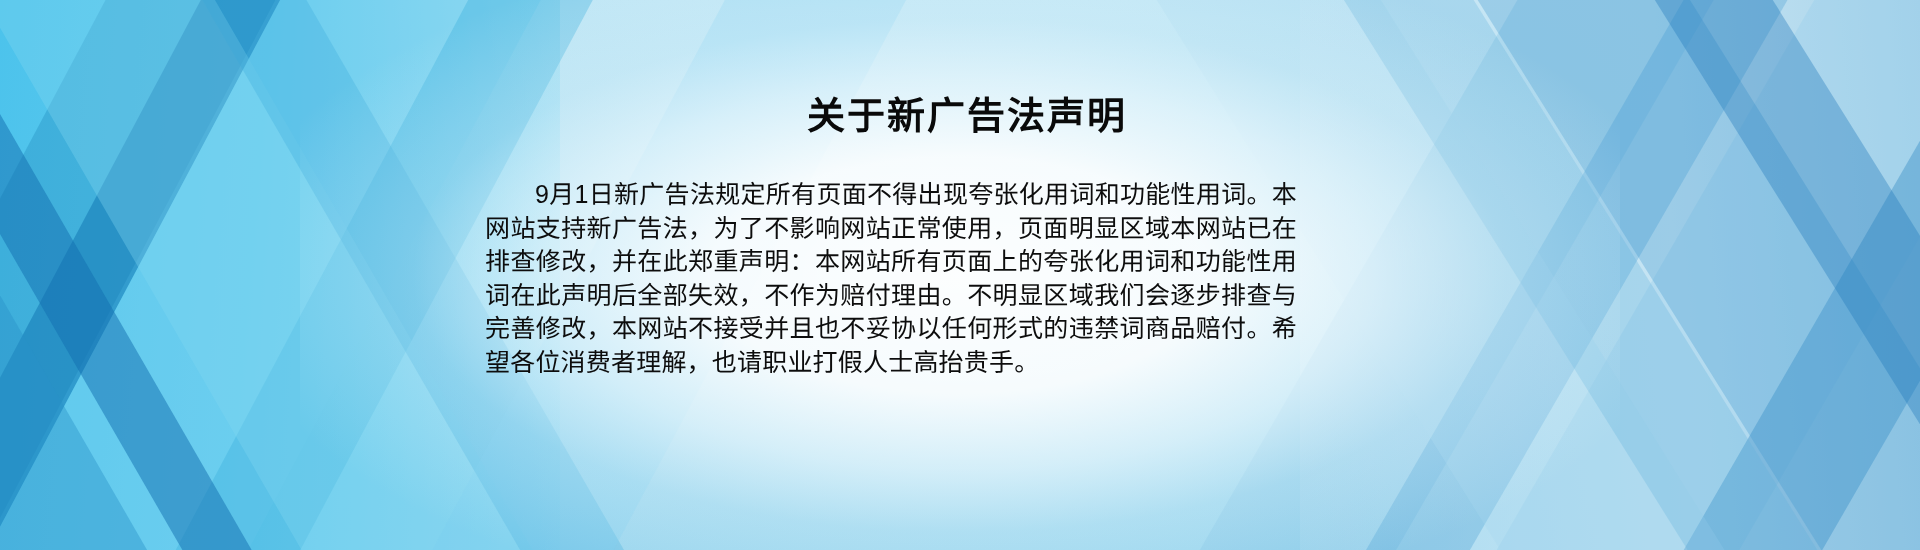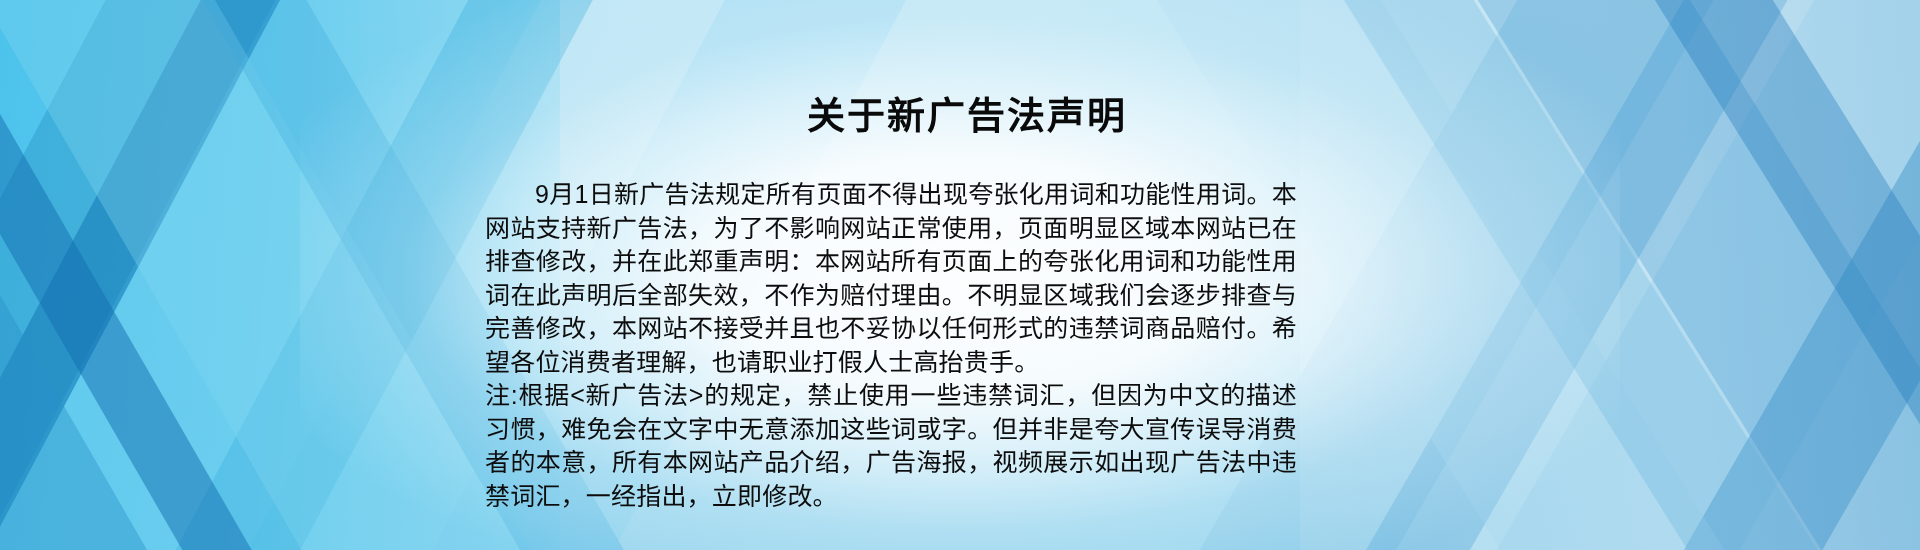--- a/index.html
+++ b/index.html
@@ -134,17 +134,16 @@
       <div class="band" style="left: 1870px; width: 100px; background: rgba(30, 120, 185, 0.36); transform: rotate(-32deg);"></div>
     </div>
   <div class="bg-glow"></div>
 
   <div class="content">
 
     <div class="title">关于新广告法声明</div>
 
     <div class="body-block">
       <p class="para indent">9月1日新广告法规定所有页面不得出现夸张化用词和功能性用词。本网站支持新广告法，为了不影响网站正常使用，页面明显区域本网站已在排查修改，并在此郑重声明：本网站所有页面上的夸张化用词和功能性用词在此声明后全部失效，不作为赔付理由。不明显区域我们会逐步排查与完善修改，本网站不接受并且也不妥协以任何形式的违禁词商品赔付。希望各位消费者理解，也请职业打假人士高抬贵手。</p>
-      <p class="para">注:根据&lt;新广告法&gt;的规定，禁止使用一些违禁词汇，但因为中文的描述习惯，难免会在文字中无意添加这些词或字。但并非是夸大宣传误导消费者的本意，所有本网站产品介绍，广告海报，视频展示如出现广告法中违禁词汇，一经指出，立即修改。</p>
     </div>
 
   </div>
 </div>
 
 </body></html>

